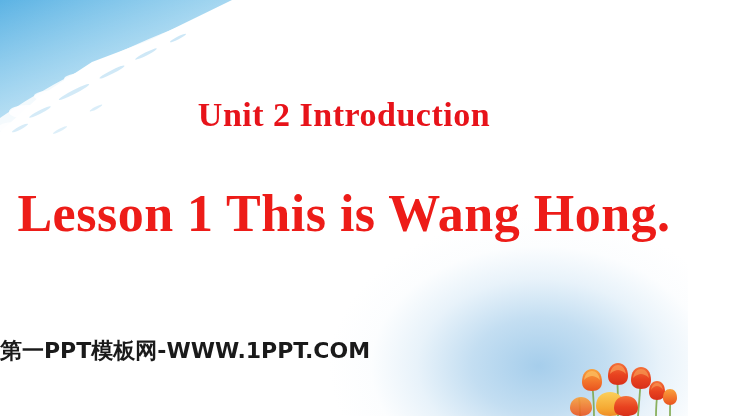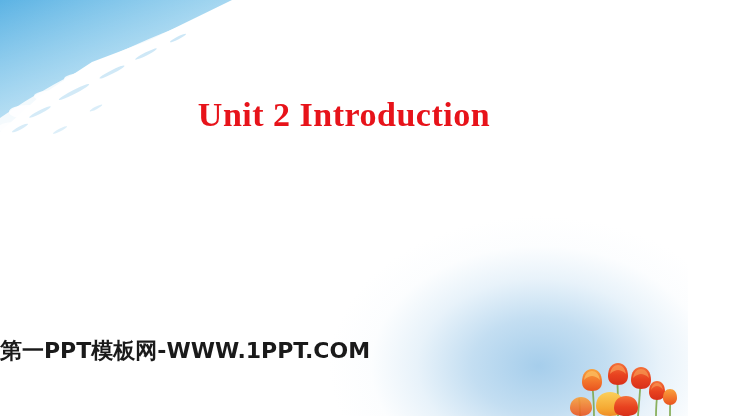--- a/index.html
+++ b/index.html
@@ -208,16 +208,17 @@
 
         <path d="M38,70 C38,61 44,56 52,56 C60,56 66,61 66,70 C66,77 60,80 52,80 C44,80 38,77 38,70 Z" fill="url(#pY)"></path>
         <path d="M56,72 C56,64 61,60 68,60 C75,60 80,64 80,72 C80,78 75,80 68,80 C61,80 56,78 56,72 Z" fill="url(#pR)"></path>
         <path d="M12,72 C12,65 17,61 23,61 C29,61 34,65 34,72 C34,77 29,80 23,80 C17,80 12,77 12,72 Z" fill="url(#pO)" opacity="0.9"></path>
       </g>
     </svg>
   </div>
 
   <div class="unit-title">Unit 2 Introduction</div>
 
+  <div class="lesson-title">Lesson 1 This is Wang Hong.</div>
 
   <div class="site-footer">第一PPT模板网-WWW.1PPT.COM</div>
 
 </div>
 
 </body></html>

